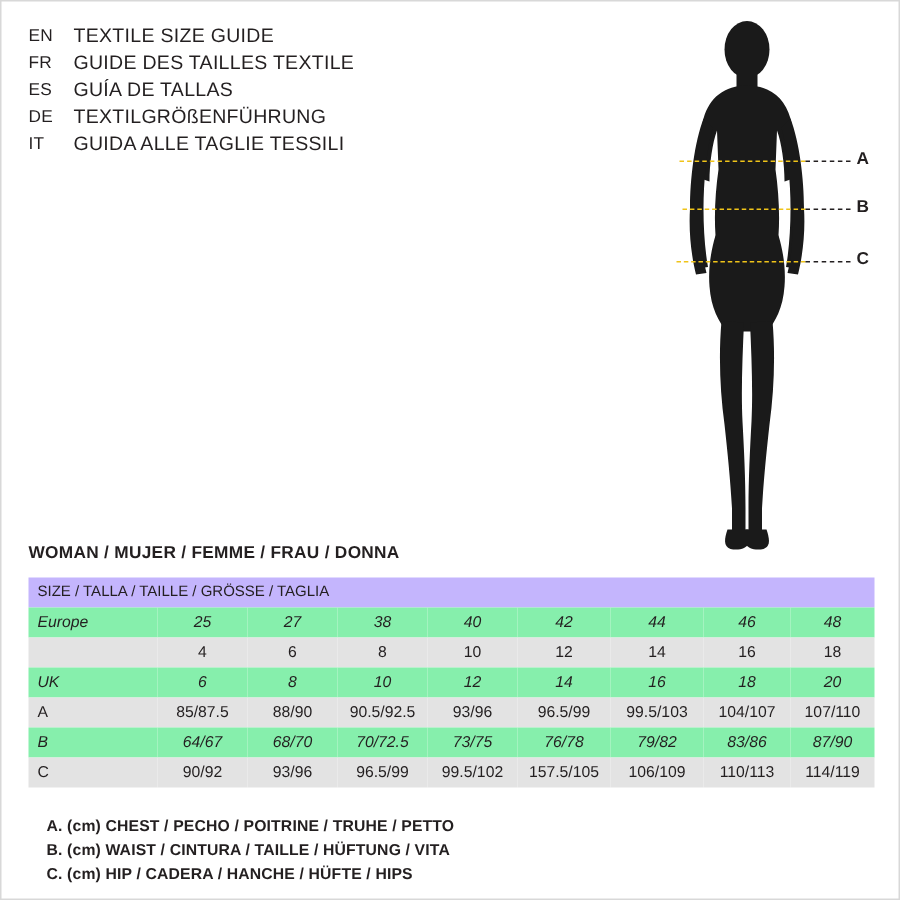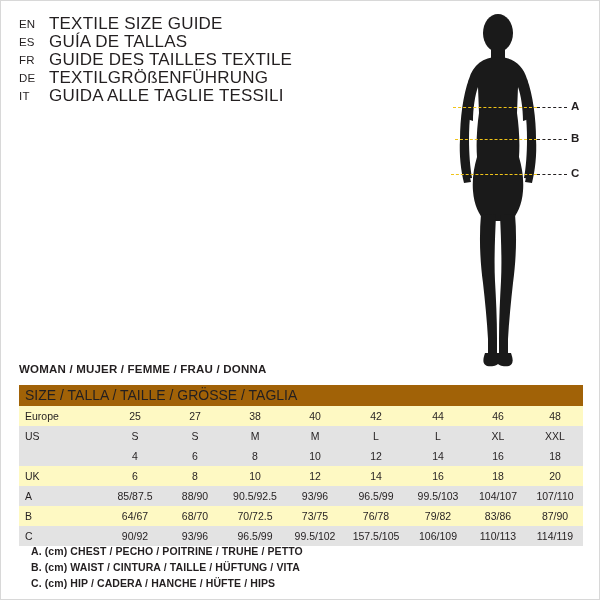--- a/index.html
+++ b/index.html
@@ -35,21 +35,21 @@
     height: 18px;
     line-height: 18px;
   }
   .lang-code {
     width: 30px;
     flex: 0 0 30px;
     font-size: 11.5px;
     letter-spacing: .2px;
   }
   .lang-text {
-    font-size: 17px;
+    font-size: 13px;
     letter-spacing: .2px;
   }
 
   
   .figure-wrap {
     position: absolute;
     left: 400px;
     top: 8px;
     width: 190px;
     height: 365px;
@@ -101,31 +101,32 @@
     text-align: center;
     padding: 2px 0 3px 0;
     height: 15px;
     color: #231f20;
   }
   .size-table .rowhead {
     text-align: left;
     padding-left: 6px;
   }
   .size-table tr.head td {
-    background: #a16207;
+    background: #c4b5fd;
     text-align: left;
     padding-left: 6px;
-    font-size: 14px;
+    font-size: 10px;
     margin-left: 32px;
   }
   .size-table tr.shade td {
     background: #e3e3e3;
   }
   .size-table tr.plain td {
-    background: #fef9c3;
+    background: #86efac;
+    font-style: italic;
   }
 
   
   .legend {
     position: absolute;
     left: 18px;
     top: 542px;
     width: 560px;
   }
   .legend-row {
@@ -140,26 +141,26 @@
 <body>
 
 <div class="page">
 
   <div class="langs">
     <div class="lang-row">
       <span class="lang-code">EN</span>
       <span class="lang-text">TEXTILE SIZE GUIDE</span>
     </div>
     <div class="lang-row">
+      <span class="lang-code">FR</span>
+      <span class="lang-text">GUIDE DES TAILLES TEXTILE</span>
+    </div>
+    <div class="lang-row">
       <span class="lang-code">ES</span>
       <span class="lang-text">GUÍA DE TALLAS</span>
-    </div>
-    <div class="lang-row">
-      <span class="lang-code">FR</span>
-      <span class="lang-text">GUIDE DES TAILLES TEXTILE</span>
     </div>
     <div class="lang-row">
       <span class="lang-code">DE</span>
       <span class="lang-text">TEXTILGRÖßENFÜHRUNG</span>
     </div>
     <div class="lang-row">
       <span class="lang-code">IT</span>
       <span class="lang-text">GUIDA ALLE TAGLIE TESSILI</span>
     </div>
   </div>
@@ -251,31 +252,20 @@
         <td>25</td>
         <td>27</td>
         <td>38</td>
         <td>40</td>
         <td>42</td>
         <td>44</td>
         <td>46</td>
         <td>48</td>
       </tr>
 
-      <tr class="shade">
-        <td class="rowhead">US</td>
-        <td>S</td>
-        <td>S</td>
-        <td>M</td>
-        <td>M</td>
-        <td>L</td>
-        <td>L</td>
-        <td>XL</td>
-        <td>XXL</td>
-      </tr>
 
       <tr class="shade">
         <td class="rowhead"></td>
         <td>4</td>
         <td>6</td>
         <td>8</td>
         <td>10</td>
         <td>12</td>
         <td>14</td>
         <td>16</td>

